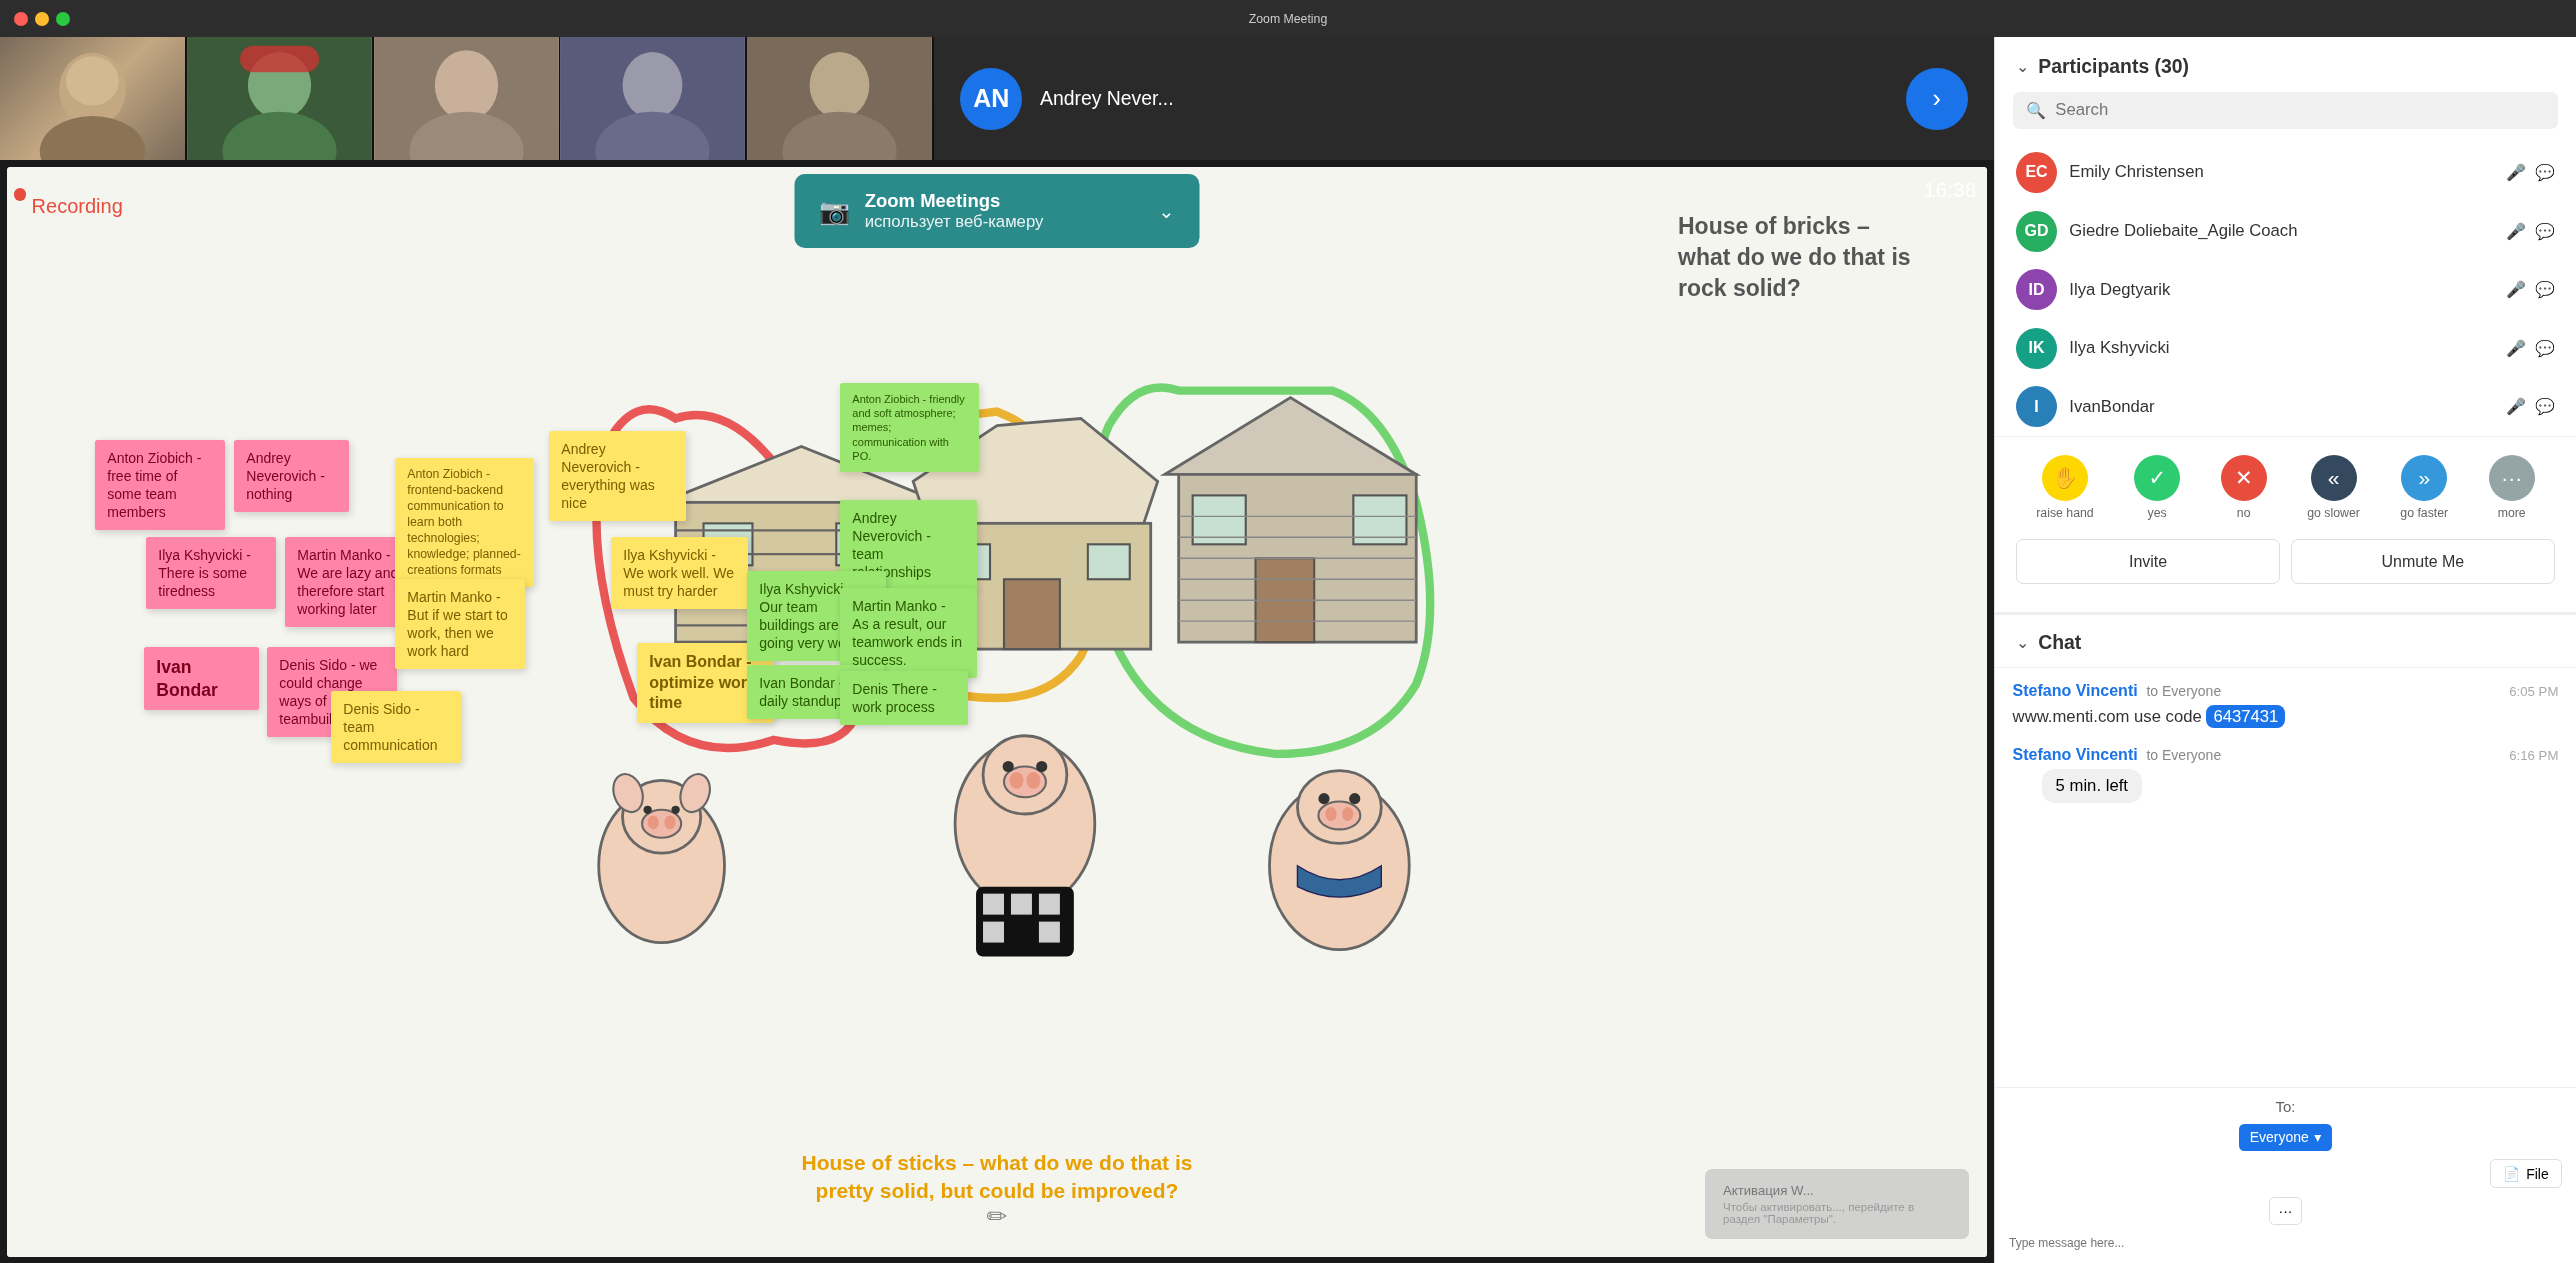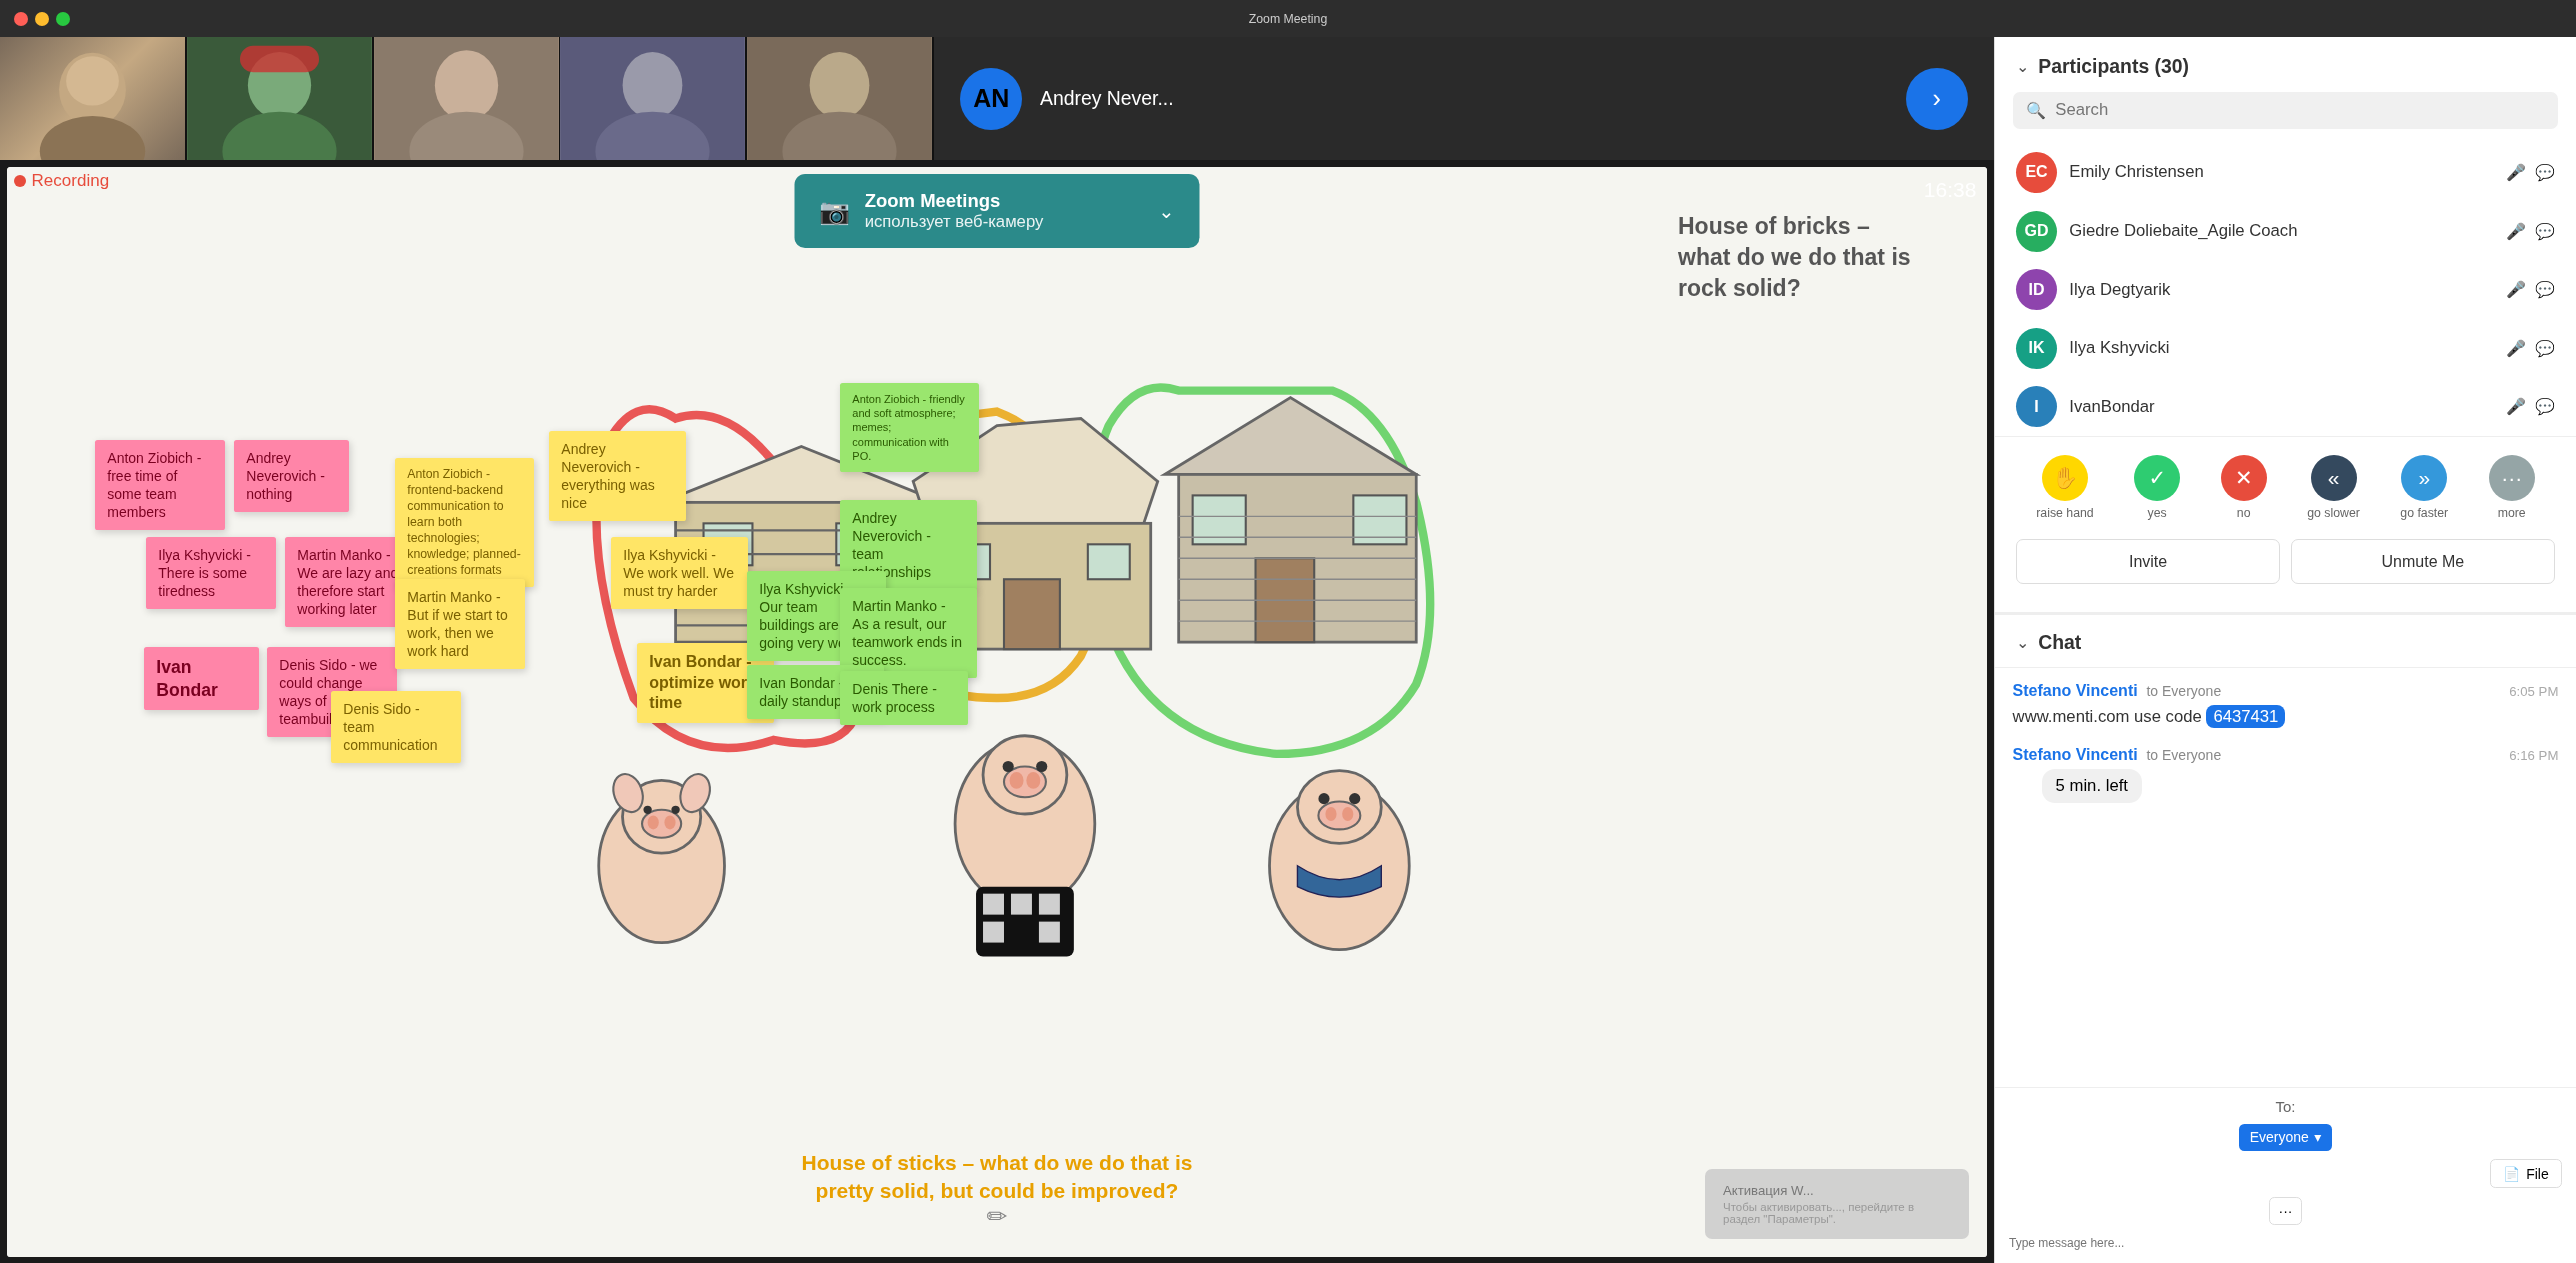--- a/index.html
+++ b/index.html
@@ -98,21 +98,21 @@
     }
     .thumb-named-avatar {
       width: 62px;
       height: 62px;
       border-radius: 50%;
       background: #1a73e8;
       display: flex;
       align-items: center;
       justify-content: center;
       font-size: 25px;
-      color: #000000;
+      color: #ffffff;
       font-weight: bold;
     }
     .thumb-named-name {
       color: white;
       font-size: 19.4px;
       font-weight: 500;
     }
     .thumb-next-btn {
       width: 62px;
       height: 62px;
@@ -149,22 +149,23 @@
       z-index: 10;
     }
     .rec-dot {
       width: 12.3px;
       height: 12.3px;
       background: #e74c3c;
       border-radius: 50%;
     }
     .rec-text {
       color: #e74c3c;
-      font-size: 17px;
+      font-size: 20px;
       font-weight: 500;
+      margin-top: 24px;
     }
 
     
     #zoom-banner {
       position: absolute;
       top: 137px;
       left: 50%;
       transform: translateX(-50%);
       background: #2b8a8a;
       border-radius: 10.6px;

